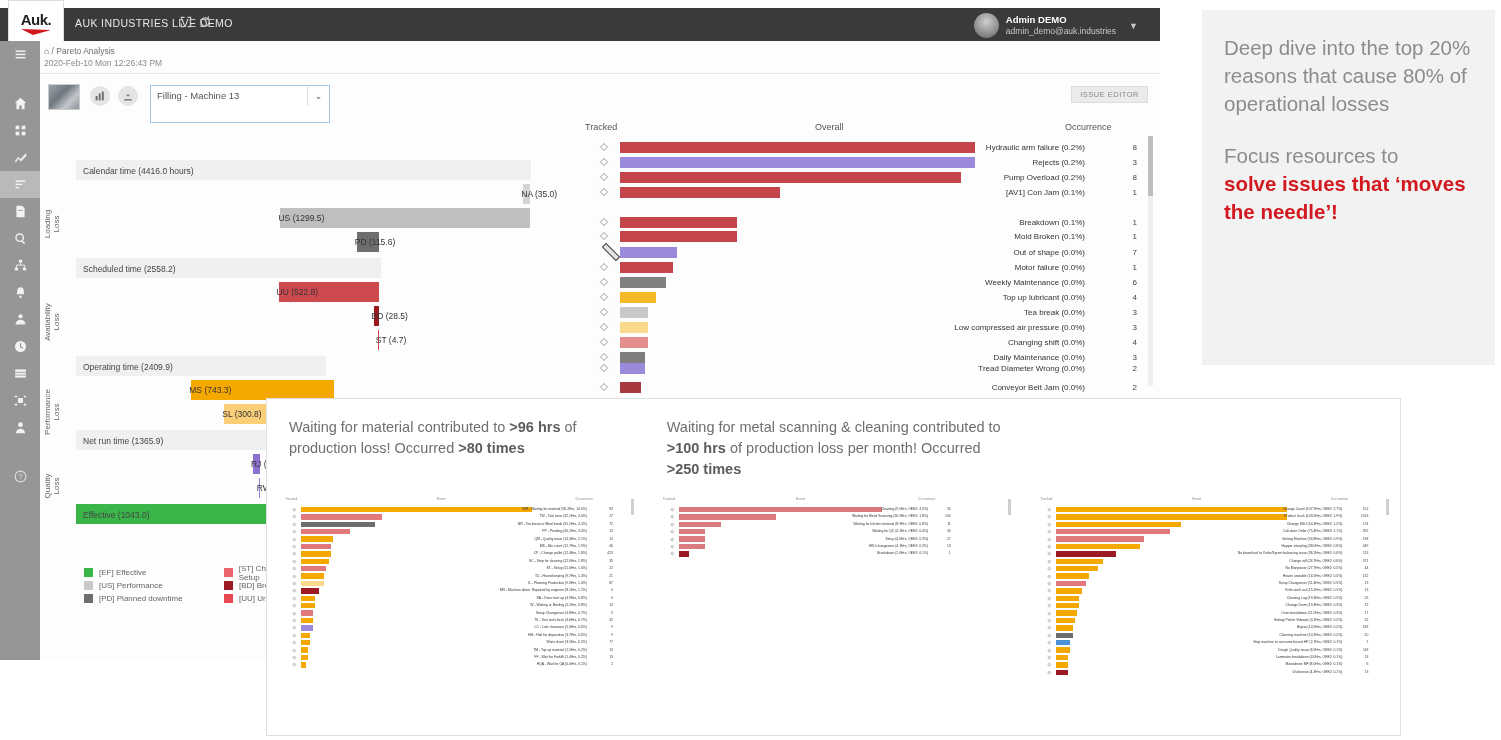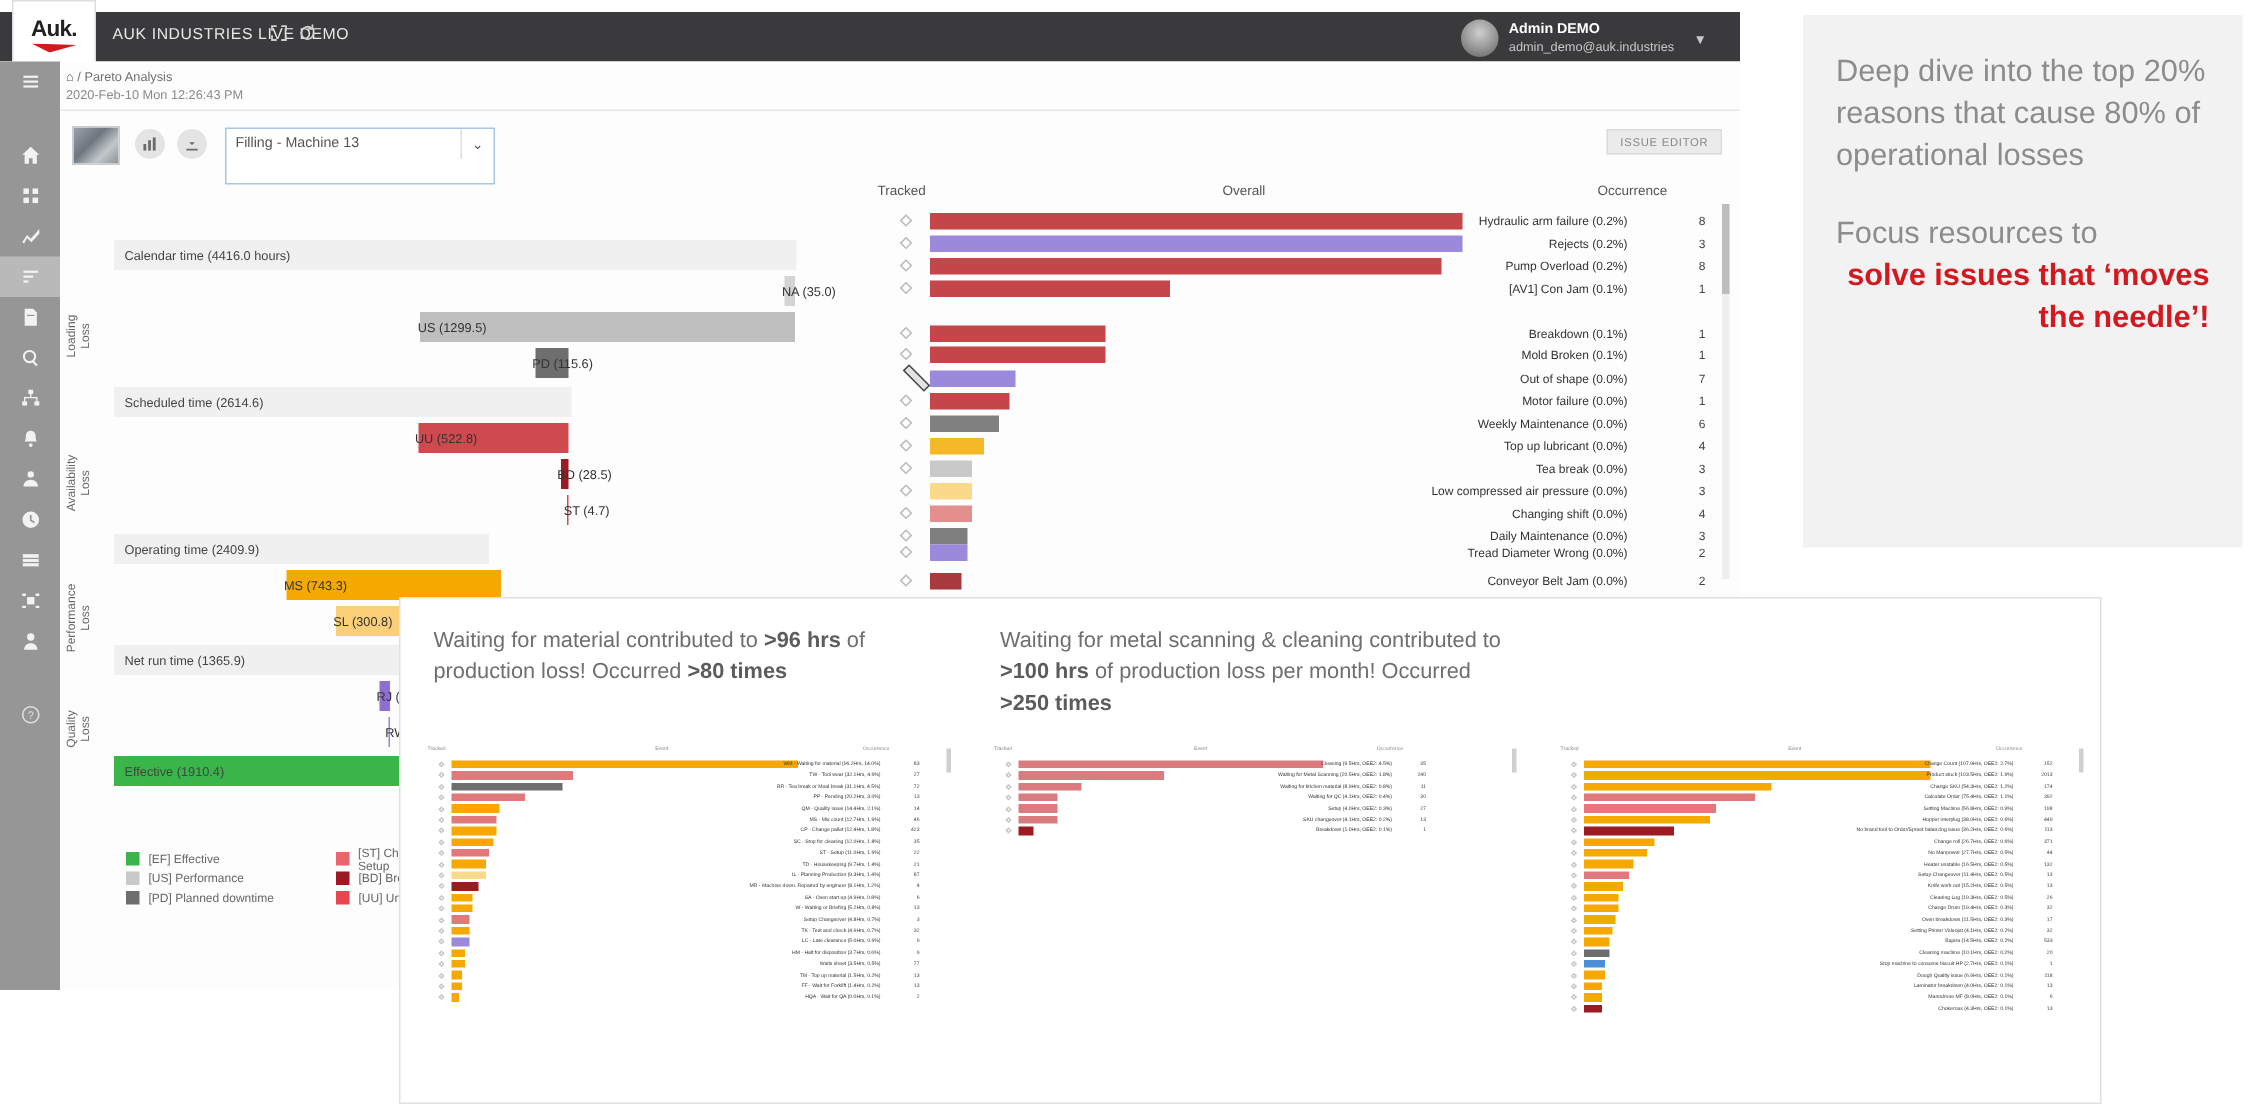--- a/index.html
+++ b/index.html
@@ -91,21 +91,21 @@
   .p-diamond.sel { border-color:#444; border-width:1.2px; }
   .p-bar { position:absolute; left:35px; height:11px; top:2px; }
   .p-lab { position:absolute; right:70px; font-size:8px; color:#333; line-height:15px; white-space:nowrap; }
   .p-occ { position:absolute; right:18px; font-size:8px; color:#444; line-height:15px; }
   .p-scroll { position:absolute; right:2px; top:14px; width:5px; height:250px; background:#eee; }
   .p-scroll i { position:absolute; top:0; left:0; width:5px; height:60px; background:#bdbdbd; display:block; }
 
   
   .mkt { position:absolute; left:1202px; top:10px; width:293px; height:355px; background:#f2f2f2; padding:24px 22px; }
   .mkt p { font-size:20.5px; line-height:28px; color:#8c8c8c; font-weight:300; }
-  .mkt .red { color:#d31920; font-weight:bold;text-align:right; }
+  .mkt .red { color:#d31920; font-weight:bold; }
   .mkt .gap { height:24px; }
 
   
   .cards { position:absolute; left:266px; top:398px; width:1135px; height:338px; background:#fff;
      border:1px solid #e0e0e0; display:flex; }
   .card { flex:1; padding:18px 20px 8px 22px; position:relative; }
   .card .ctext { font-size:14.5px; line-height:21px; color:#6f6f6f; font-weight:300; }
   .card .ctext b { color:#5c5c5c; font-weight:bold; }
   .mini { position:absolute; left:18px; right:14px; top:98px; bottom:8px; }
   .mini-head { position:absolute; top:0; font-size:3.4px; color:#888; }
@@ -311,38 +311,38 @@
       <div class="issue-btn">ISSUE EDITOR</div>
 
       <div class="wf" id="waterfall">
           <div class="wf-band" style="top: 26px; width: 455px;"><span>Calendar time (4416.0 hours)</span></div>
           <div class="wf-bar" style="top: 50px; left: 483.28px; width: 6.72px; background: rgb(212, 212, 212);"></div>
           <div class="wf-lab" style="top: 50px; left: 481.28px; width: 0px; white-space: nowrap; transform: translateX(-100%);">NA (35.0)</div>
           <div class="wf-bar" style="top: 74px; left: 240.496px; width: 249.504px; background: rgb(191, 191, 191);"></div>
           <div class="wf-lab" style="top: 74px; left: 238.496px; width: 0px; white-space: nowrap; transform: translateX(-100%);">US (1299.5)</div>
           <div class="wf-bar" style="top: 98px; left: 316.805px; width: 22.1952px; background: rgb(110, 110, 110);"></div>
           <div class="wf-lab" style="top: 98px; left: 314.805px; width: 0px; white-space: nowrap; transform: translateX(-100%);">PD (115.6)</div>
-          <div class="wf-band" style="top: 124px; width: 305px;"><span>Scheduled time (2614.6)</span></div>
+          <div class="wf-band" style="top: 124px; width: 305px;"><span>Scheduled time (2558.2)</span></div>
           <div class="wf-bar" style="top: 148px; left: 238.622px; width: 100.378px; background: rgb(207, 74, 79);"></div>
           <div class="wf-lab" style="top: 148px; left: 236.622px; width: 0px; white-space: nowrap; transform: translateX(-100%);">UU (522.8)</div>
           <div class="wf-bar" style="top: 172px; left: 333.528px; width: 5.472px; background: rgb(156, 27, 34);"></div>
           <div class="wf-lab" style="top: 172px; left: 331.528px; width: 0px; white-space: nowrap; transform: translateX(-100%);">BD (28.5)</div>
           <div class="wf-bar" style="top: 196px; left: 337.8px; width: 1.2px; background: rgb(217, 71, 79);"></div>
           <div class="wf-lab" style="top: 196px; left: 335.8px; width: 0px; white-space: nowrap; transform: translateX(-100%);">ST (4.7)</div>
           <div class="wf-band" style="top: 222px; width: 250px;"><span>Operating time (2409.9)</span></div>
           <div class="wf-bar" style="top: 246px; left: 151.286px; width: 142.714px; background: rgb(245, 168, 0);"></div>
           <div class="wf-lab" style="top: 246px; left: 149.286px; width: 0px; white-space: nowrap; transform: translateX(-100%);">MS (743.3)</div>
           <div class="wf-bar" style="top: 270px; left: 184.246px; width: 57.7536px; background: rgb(251, 207, 120);"></div>
           <div class="wf-lab" style="top: 270px; left: 182.246px; width: 0px; white-space: nowrap; transform: translateX(-100%);">SL (300.8)</div>
           <div class="wf-band" style="top: 296px; width: 205px;"><span>Net run time (1365.9)</span></div>
           <div class="wf-bar" style="top: 320px; left: 212.954px; width: 7.0464px; background: rgb(140, 111, 208);"></div>
           <div class="wf-lab" style="top: 320px; left: 210.954px; width: 0px; white-space: nowrap; transform: translateX(-100%);">RJ (36.7)</div>
           <div class="wf-bar" style="top: 344px; left: 218.8px; width: 1.2px; background: rgb(155, 130, 218);"></div>
           <div class="wf-lab" style="top: 344px; left: 216.8px; width: 0px; white-space: nowrap; transform: translateX(-100%);">RW (0.4)</div>
-          <div class="wf-band" style="top: 370px; width: 195px; background: rgb(57, 181, 74);"><span>Effective (1910.4)</span></div>
+          <div class="wf-band" style="top: 370px; width: 195px; background: rgb(57, 181, 74);"><span>Effective (1043.0)</span></div>
           <div class="grp-lab" style="top: 81px; left: -27px; width: 78px;">
             <div>Loading</div>
             <div>Loss</div>
           </div>
           <div class="grp-lab" style="top: 179px; left: -27px; width: 78px;">
             <div>Availability</div>
             <div>Loss</div>
           </div>
           <div class="grp-lab" style="top: 269px; left: -19px; width: 62px;">
             <div>Performance</div>

